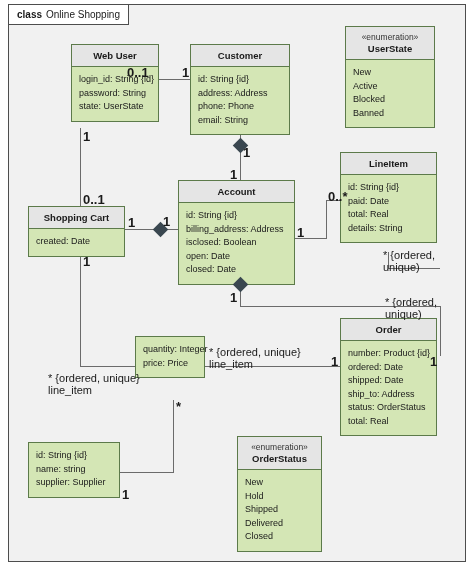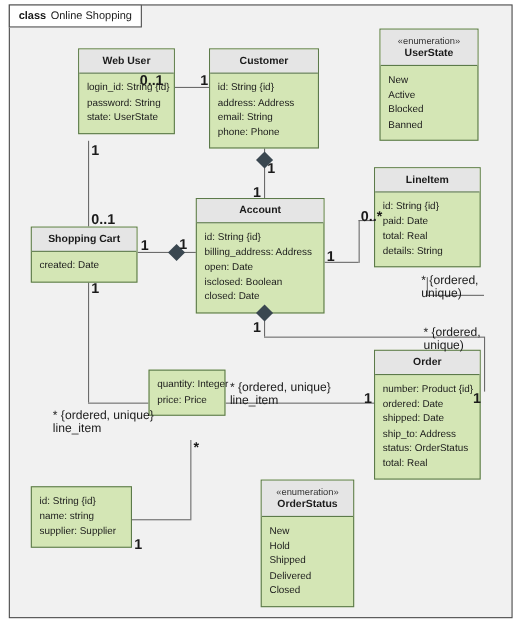--- a/index.html
+++ b/index.html
@@ -170,22 +170,22 @@
       <div>password: String</div>
       <div>state: UserState</div>
     </div>
   </div>
 
   <div class="node" style="left:190px; top:44px; width:100px;">
     <div class="hdr">Customer</div>
     <div class="body">
       <div>id: String {id}</div>
       <div>address: Address</div>
+      <div>phone: Phone</div>
       <div>email: String</div>
-      <div>phone: Phone</div>
     </div>
   </div>
 
   <div class="node" style="left:345px; top:26px; width:90px;">
     <div class="hdr">
       <span class="stereo">«enumeration»</span>
       <span>UserState</span>
     </div>
     <div class="body">
       <div>New</div>
@@ -203,22 +203,22 @@
       <div>total: Real</div>
       <div>details: String</div>
     </div>
   </div>
 
   <div class="node" style="left:178px; top:180px; width:117px;">
     <div class="hdr">Account</div>
     <div class="body">
       <div>id: String {id}</div>
       <div>billing_address: Address</div>
+      <div>isclosed: Boolean</div>
       <div>open: Date</div>
-      <div>isclosed: Boolean</div>
       <div>closed: Date</div>
     </div>
   </div>
 
   <div class="node" style="left:28px; top:206px; width:97px;">
     <div class="hdr">Shopping Cart</div>
     <div class="body">
       <div>created: Date</div>
     </div>
   </div>

